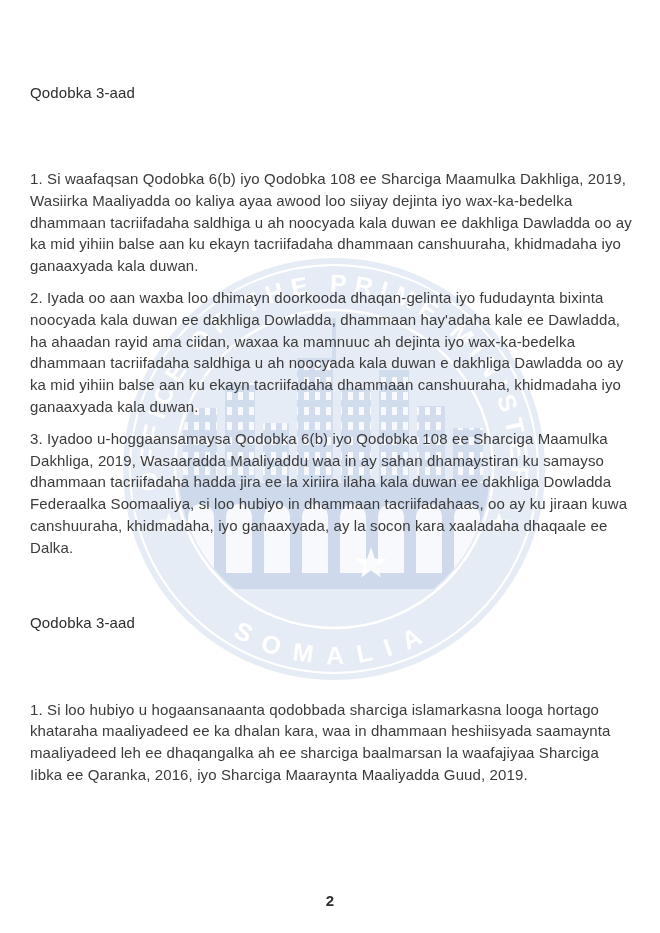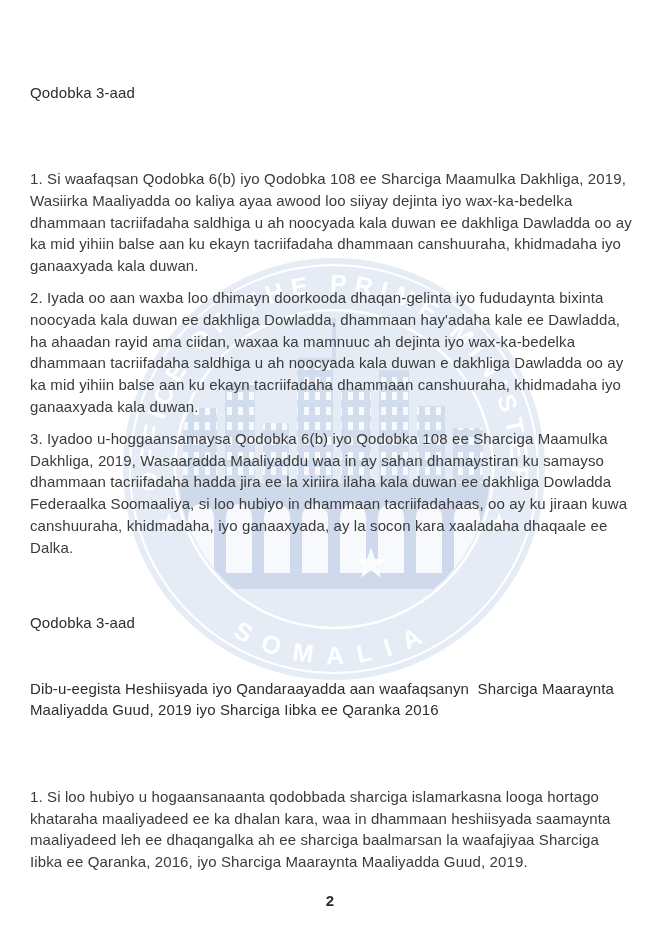--- a/index.html
+++ b/index.html
@@ -113,21 +113,20 @@
     <div class="heading">
       <span class="heading-line">Qodobka 3-aad</span>
     </div>
 
     <p class="para">1. Si waafaqsan Qodobka 6(b) iyo Qodobka 108 ee Sharciga Maamulka Dakhliga, 2019, Wasiirka Maaliyadda oo kaliya ayaa awood loo siiyay dejinta iyo wax-ka-bedelka dhammaan tacriifadaha saldhiga u ah noocyada kala duwan ee dakhliga Dawladda oo ay ka mid yihiin balse aan ku ekayn tacriifadaha dhammaan canshuuraha, khidmadaha iyo ganaaxyada kala duwan.</p>
     <p class="para">2. Iyada oo aan waxba loo dhimayn doorkooda dhaqan-gelinta iyo fududaynta bixinta noocyada kala duwan ee dakhliga Dowladda, dhammaan hay'adaha kale ee Dawladda, ha ahaadan rayid ama ciidan, waxaa ka mamnuuc ah dejinta iyo wax-ka-bedelka dhammaan tacriifadaha saldhiga u ah noocyada kala duwan e dakhliga Dawladda oo ay ka mid yihiin balse aan ku ekayn tacriifadaha dhammaan canshuuraha, khidmadaha iyo ganaaxyada kala duwan.</p>
     <p class="para">3. Iyadoo u-hoggaansamaysa Qodobka 6(b) iyo Qodobka 108 ee Sharciga Maamulka Dakhliga, 2019, Wasaaradda Maaliyaddu waa in ay sahan dhamaystiran ku samayso dhammaan tacriifadaha hadda jira ee la xiriira ilaha kala duwan ee dakhliga Dowladda Federaalka Soomaaliya, si loo hubiyo in dhammaan tacriifadahaas, oo ay ku jiraan kuwa canshuuraha, khidmadaha, iyo ganaaxyada, ay la socon kara xaaladaha dhaqaale ee Dalka.</p>
 
     <div class="heading">
       <span class="heading-line">Qodobka 3-aad</span>
-      <span class="heading-line">Dib-u-eegista Heshiisyada iyo Qandaraayadda aan waafaqsanyn  Sharciga Maaraynta Maaliyadda Guud, 2019 iyo Sharciga Iibka ee Qaranka 2016</span>
     </div>
 
     <p class="para">1. Si loo hubiyo u hogaansanaanta qodobbada sharciga islamarkasna looga hortago khataraha maaliyadeed ee ka dhalan kara, waa in dhammaan heshiisyada saamaynta maaliyadeed leh ee dhaqangalka ah ee sharciga baalmarsan la waafajiyaa Sharciga Iibka ee Qaranka, 2016, iyo Sharciga Maaraynta Maaliyadda Guud, 2019.</p>
 
   </div>
 
   <div class="page-number">2</div>
 
 </div>
 

